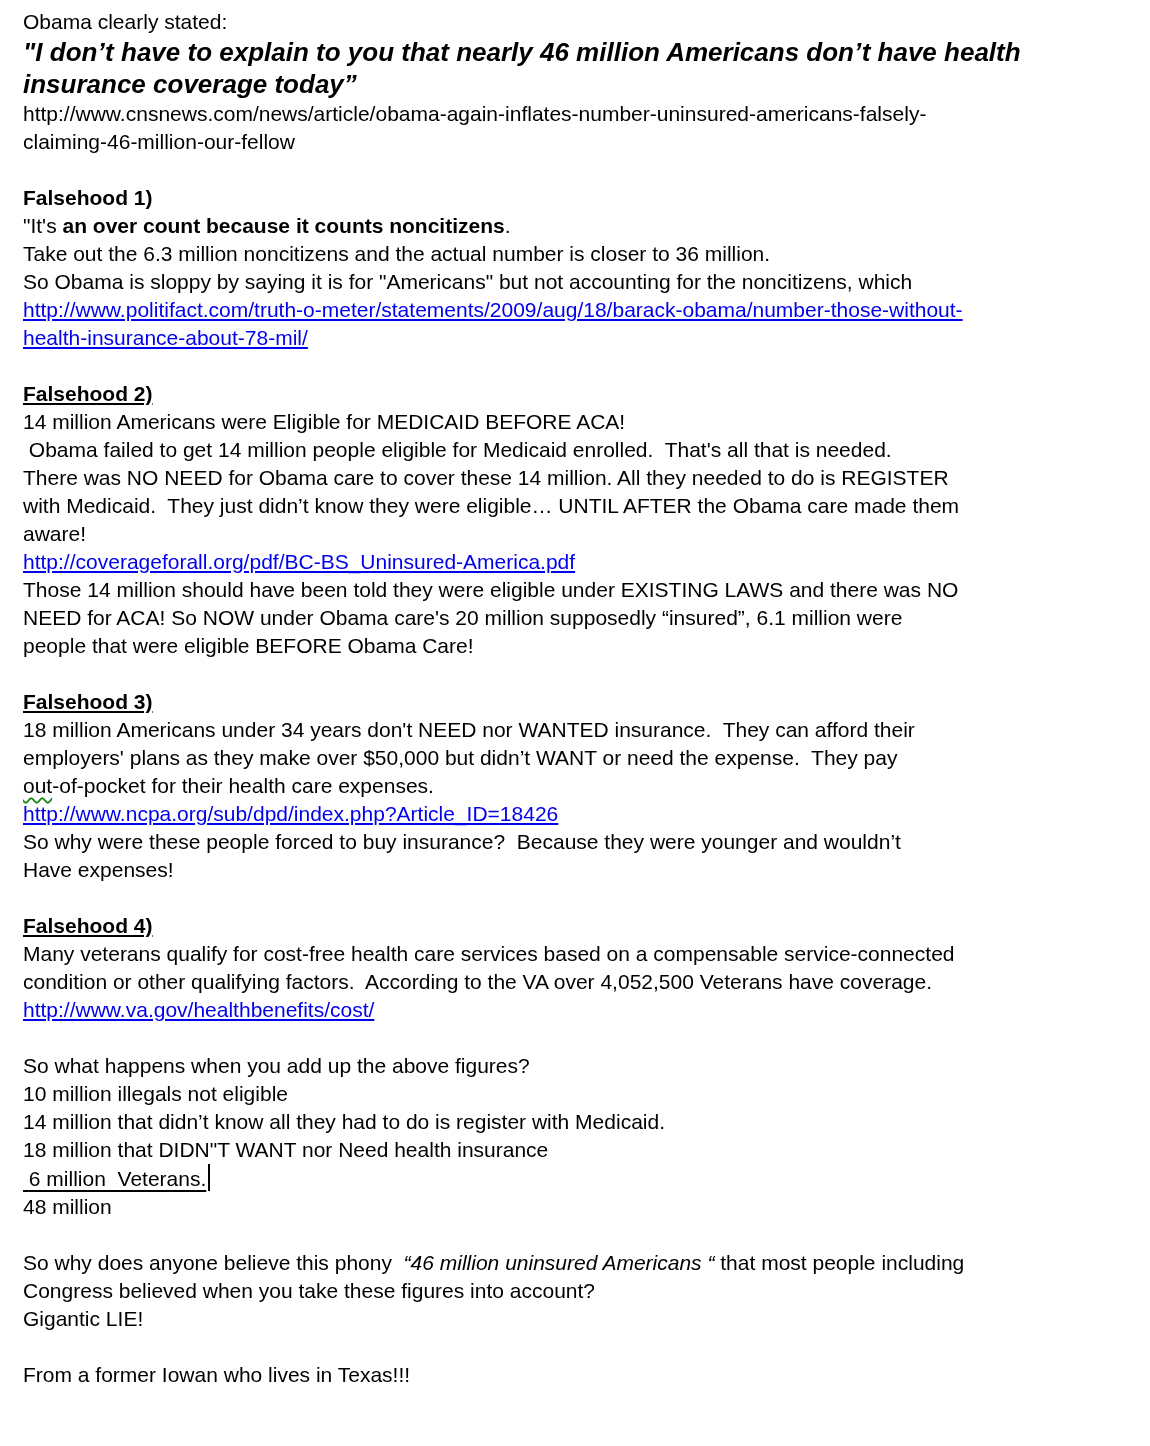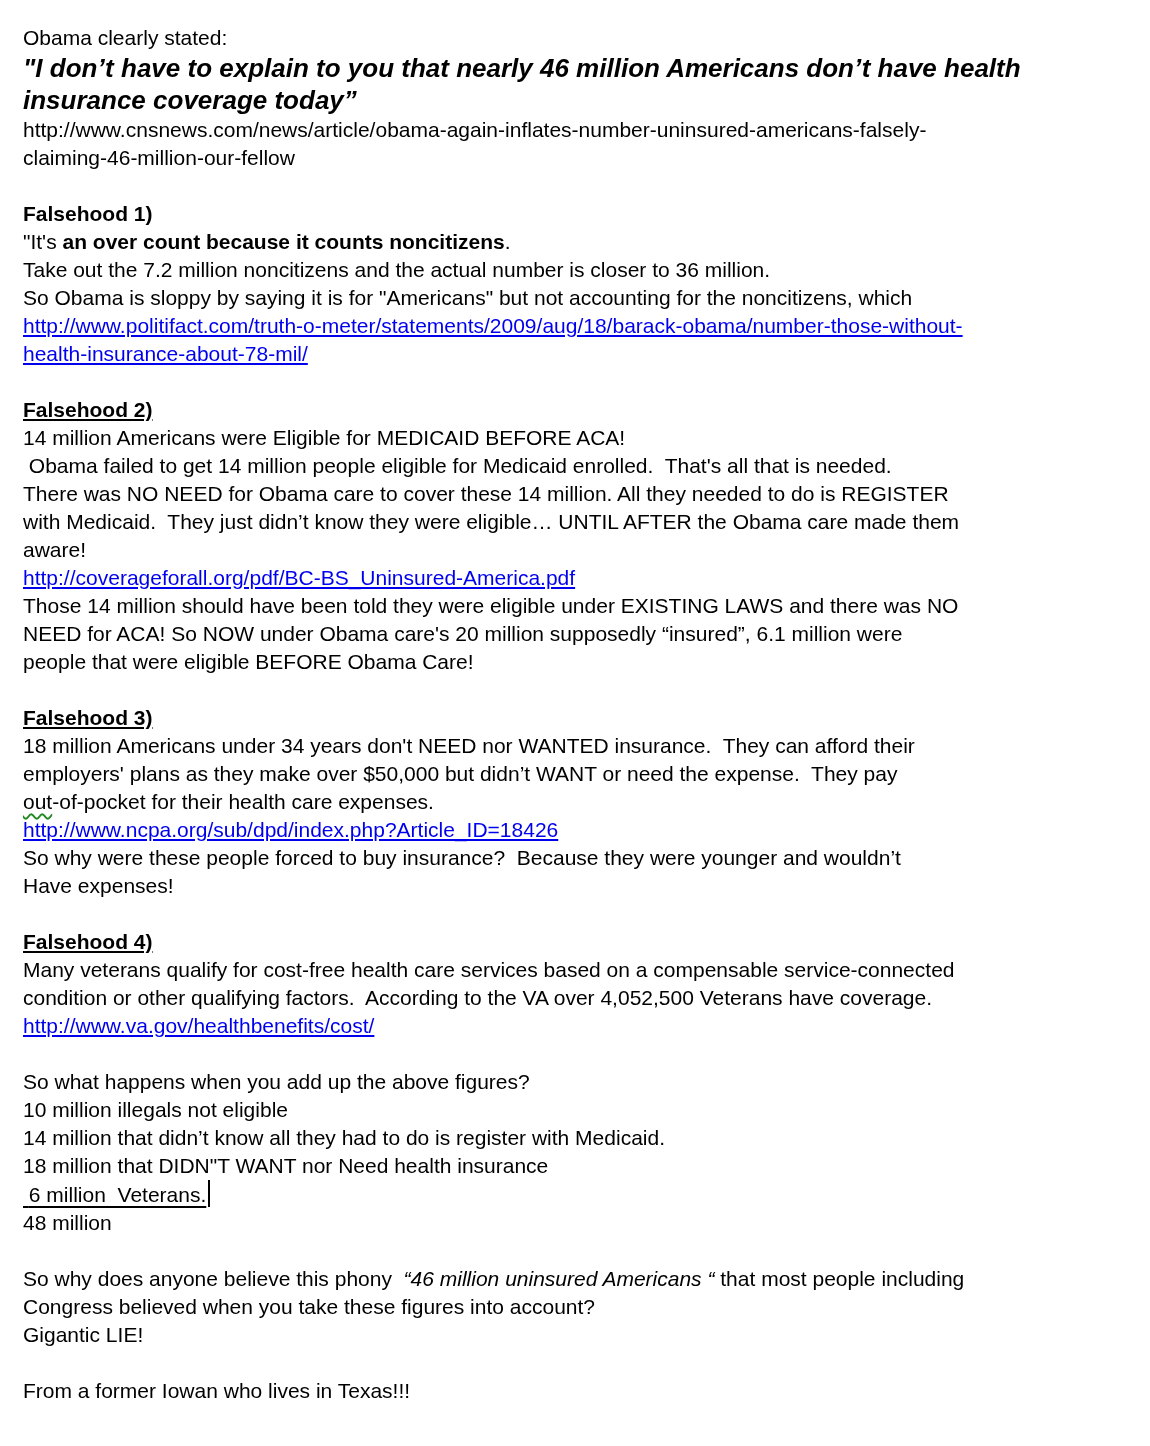--- a/index.html
+++ b/index.html
@@ -1,20 +1,20 @@
 <!DOCTYPE html>
 <html><head>
 <meta charset="utf-8">
 <style>
   html, body { margin: 0; padding: 0; background: #ffffff; }
   .page {
     width: 1150px;
     height: 1446px;
     box-sizing: border-box;
-    padding: 24px 38px 0 23px;
+    padding: 8px 38px 0 23px;
     font-family: "Liberation Sans", "DejaVu Sans", sans-serif;
     font-size: 21px;
     line-height: 28px;
     color: #000000;
     overflow: hidden;
     background: #ffffff;
   }
   .line { white-space: pre-wrap; min-height: 28px; }
   .line.headline { font-size: 26px; line-height: 32px; }
   .b { font-weight: bold; }
@@ -47,21 +47,21 @@
 
 <div class="page" data-name="document-page">
     <div class="line body" data-name="intro-line"><span data-name="text-run">Obama clearly stated:</span></div>
     <div class="line headline" data-name="quote-headline-line-1"><span data-name="text-run" class="b i">"I don’t have to explain to you that nearly 46 million Americans don’t have health</span></div>
     <div class="line headline" data-name="quote-headline-line-2"><span data-name="text-run" class="b i">insurance coverage today”</span></div>
     <div class="line body" data-name="cnsnews-url-line-1"><span data-name="text-run">http://www.cnsnews.com/news/article/obama-again-inflates-number-uninsured-americans-falsely-</span></div>
     <div class="line body" data-name="cnsnews-url-line-2"><span data-name="text-run">claiming-46-million-our-fellow</span></div>
     <div class="line blank" data-name="blank-line"></div>
     <div class="line body" data-name="falsehood-1-heading"><span data-name="text-run" class="b">Falsehood 1)</span></div>
     <div class="line body" data-name="falsehood-1-claim-line"><span data-name="text-run">"It's </span><span data-name="text-run" class="b">an over count because it counts noncitizens</span><span data-name="text-run">.</span></div>
-    <div class="line body" data-name="falsehood-1-text-line"><span data-name="text-run">Take out the 7.2 million noncitizens and the actual number is closer to 36 million.</span></div>
+    <div class="line body" data-name="falsehood-1-text-line"><span data-name="text-run">Take out the 6.3 million noncitizens and the actual number is closer to 36 million.</span></div>
     <div class="line body" data-name="falsehood-1-text-line"><span data-name="text-run">So Obama is sloppy by saying it is for "Americans" but not accounting for the noncitizens, which</span></div>
     <div class="line body" data-name="politifact-link-line-1"><a class="link" href="#" data-name="hyperlink">http://www.politifact.com/truth-o-meter/statements/2009/aug/18/barack-obama/number-those-without-</a></div>
     <div class="line body" data-name="politifact-link-line-2"><a class="link" href="#" data-name="hyperlink">health-insurance-about-78-mil/</a></div>
     <div class="line blank" data-name="blank-line"></div>
     <div class="line body" data-name="falsehood-2-heading"><span data-name="text-run" class="b u">Falsehood 2)</span></div>
     <div class="line body" data-name="falsehood-2-text-line"><span data-name="text-run">14 million Americans were Eligible for MEDICAID BEFORE ACA!</span></div>
     <div class="line body" data-name="falsehood-2-text-line"><span data-name="text-run"> Obama failed to get 14 million people eligible for Medicaid enrolled.  That's all that is needed.</span></div>
     <div class="line body" data-name="falsehood-2-text-line"><span data-name="text-run">There was NO NEED for Obama care to cover these 14 million. All they needed to do is REGISTER</span></div>
     <div class="line body" data-name="falsehood-2-text-line"><span data-name="text-run">with Medicaid.  They just didn’t know they were eligible… UNTIL AFTER the Obama care made them</span></div>
     <div class="line body" data-name="falsehood-2-text-line"><span data-name="text-run">aware!</span></div>

